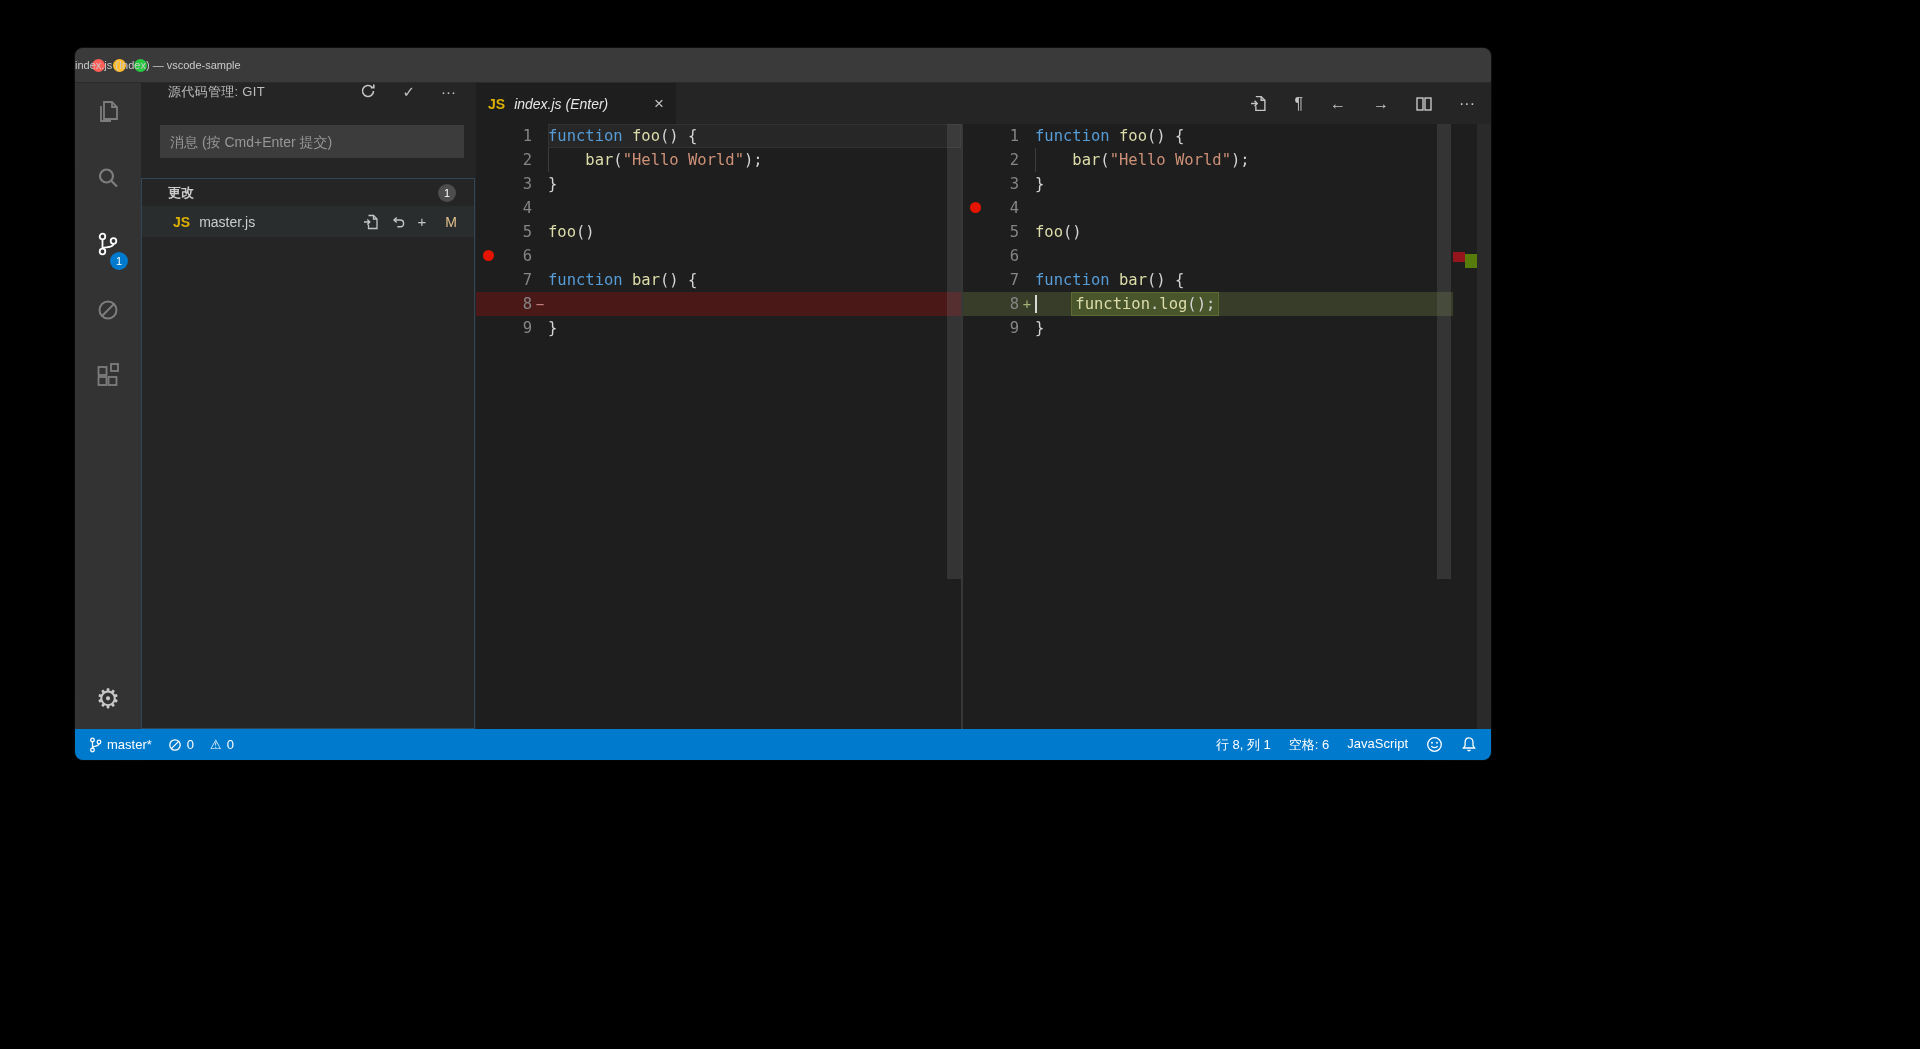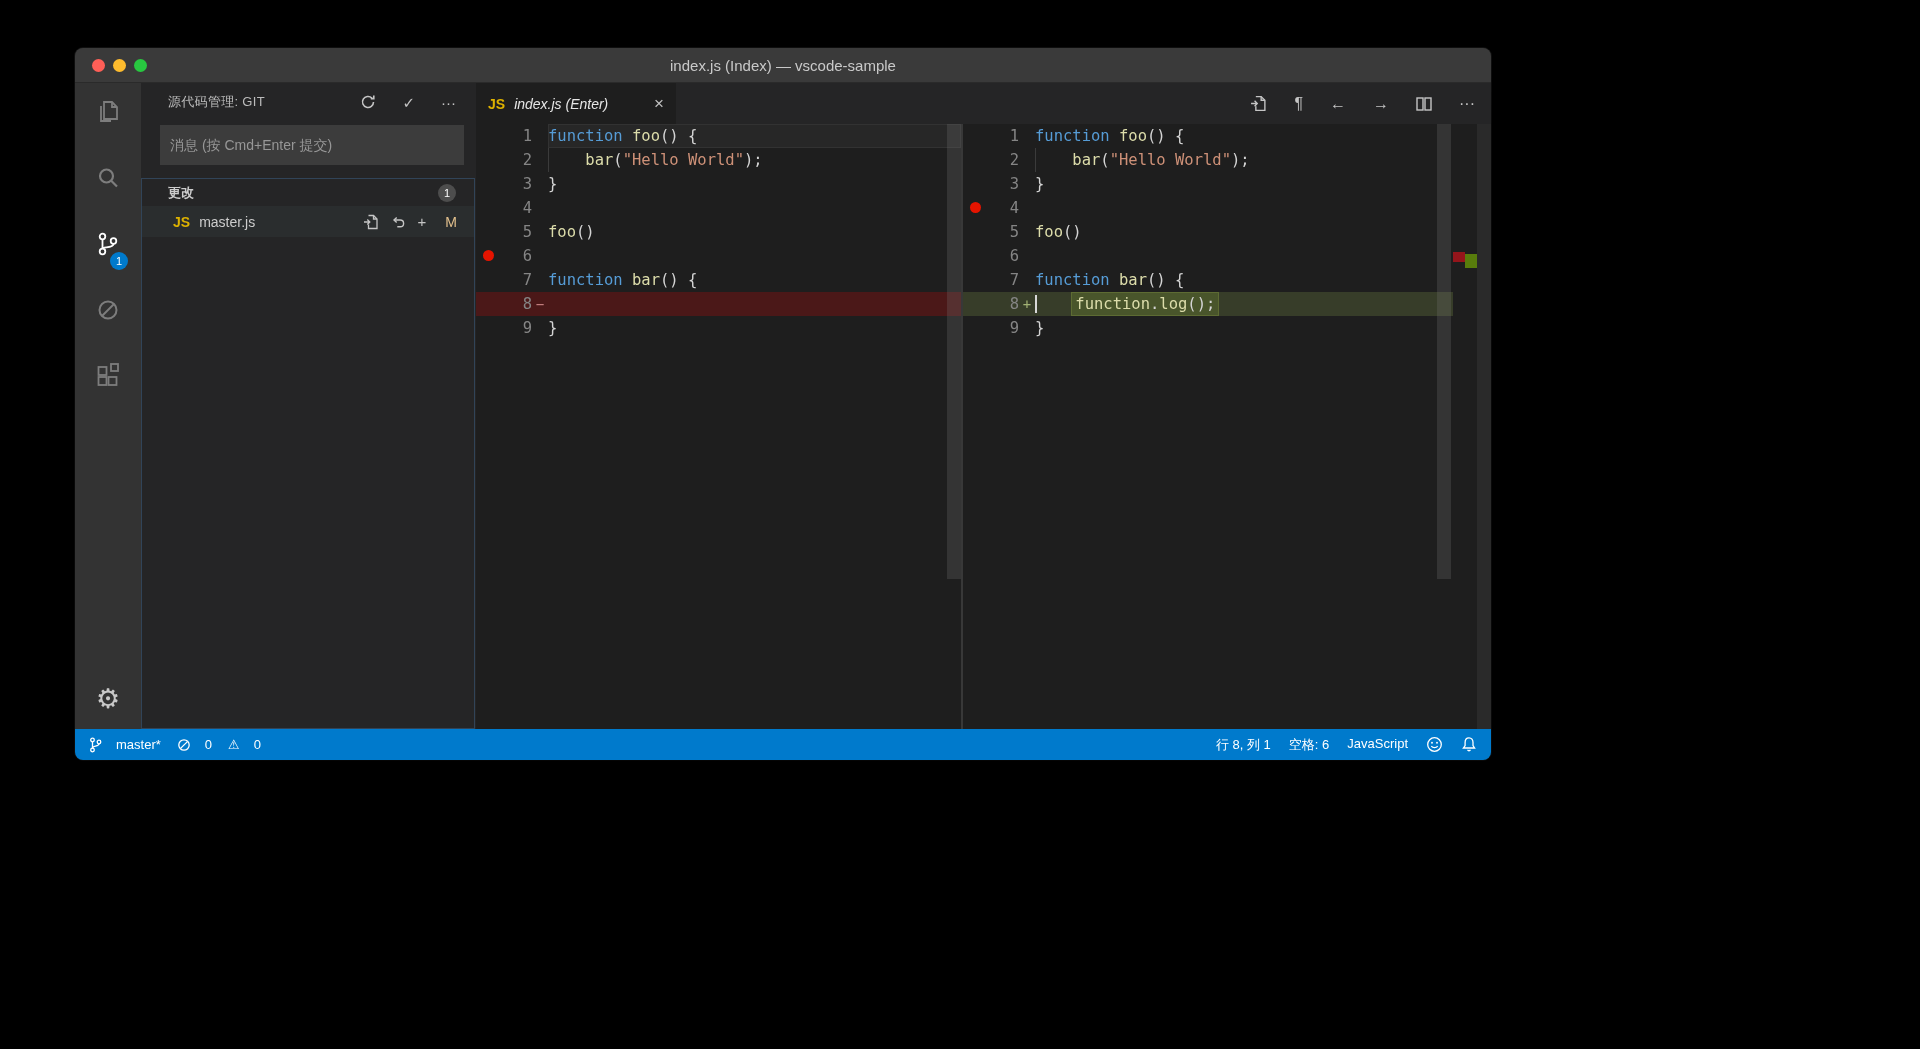--- a/index.html
+++ b/index.html
@@ -7,41 +7,41 @@
   body{font-family:"Liberation Sans","DejaVu Sans",sans-serif;color:#ccc}
 
   .window{position:absolute;left:75px;top:48px;width:1416px;height:712px;border-radius:8px;overflow:hidden;
     background:var(--editor-bg,#1e1e1e);box-shadow:0 30px 80px rgba(0,0,0,.9),0 0 0 1px rgba(255,255,255,.07)}
 
   
   .titlebar{position:absolute;left:0;top:0;right:0;height:35px;background:var(--titlebar-bg,#3a3a3a);border-bottom:1px solid #2a2a2a}
   .traffic{position:absolute;left:17px;top:11px;display:flex;gap:8px}
   .traffic span{width:13px;height:13px;border-radius:50%;display:block}
   .tl-close{background:#ff5f57}.tl-min{background:#febc2e}.tl-zoom{background:#28c840}
-  .title-text{position:absolute;left:0;right:0;top:0;height:35px;line-height:35px;text-align:center;color:#c9c9c9;font-size:15px}
+  .title-text{position:absolute;left:0;right:0;top:0;height:35px;line-height:35px;color:#c9c9c9;font-size:11px}
 
   .wbody{position:absolute;top:35px;left:0;right:0;bottom:31px}
 
   
   .activitybar{position:absolute;left:0;top:0;bottom:0;width:66px;background:var(--activitybar-bg,#333)}
   .ab-top{padding-top:5px}
   .ab-item{position:relative;width:66px;height:48px;margin-bottom:18px;display:flex;align-items:center;justify-content:center}
   .ab-item svg{display:block}
   .ab-badge{position:absolute;right:13px;bottom:-2px;min-width:18px;height:18px;border-radius:9px;background:var(--accent,#007acc);
     color:#fff;font-size:11px;display:flex;align-items:center;justify-content:center;padding:0 4px}
   .ab-gear{position:absolute;bottom:6px;left:0;width:66px;height:48px;display:flex;align-items:center;justify-content:center;
     font-size:27px;color:#c8c8c8;line-height:1}
 
   
   .sidebar{position:absolute;left:66px;top:0;width:335px;bottom:0;background:var(--sidebar-bg,#252526)}
-  .sb-header{height:38px;display:flex;align-items:center;padding:0 20px 0 27px;color:#bcbcbc;font-size:13px}
+  .sb-header{height:38px;display:flex;align-items:flex-start;padding:0 20px 0 27px;color:#bcbcbc;font-size:13px}
   .sb-title{flex:1;letter-spacing:.3px;white-space:nowrap}
   .sb-actions{display:flex;gap:26px;align-items:center;color:#c5c5c5}
   .icon-btn{font-size:15px;line-height:1;display:flex;align-items:center;justify-content:center}
-  .commit-input{display:block;margin:4px 0 0 19px;width:304px;height:40px;background:#3c3c3c;border:1px solid #3c3c3c;
+  .commit-input{display:block;margin:4px 0 0 19px;width:304px;height:33px;background:#3c3c3c;border:1px solid #3c3c3c;
     color:#ccc;font-size:14px;padding:0 9px;font-family:inherit;outline:none}
   .commit-input::placeholder{color:#979797}
   .changes{position:absolute;left:0;right:1px;top:95px;bottom:0;border:1px solid rgba(72,120,170,.38)}
   .section-header{height:27px;display:flex;align-items:center;padding:0 18px 0 26px;color:#ccc;font-size:13px;font-weight:700}
   .section-label{flex:1}
   .count-badge{min-width:18px;height:18px;border-radius:9px;background:#4d4d4d;color:#fff;font-size:11px;font-weight:400;
     display:flex;align-items:center;justify-content:center;padding:0 5px}
   .file-row{height:31px;display:flex;align-items:center;background:#2a2d2e;padding:0 17px 0 31px;color:#ccc;font-size:14px}
   .js-badge{color:var(--js-icon,#ddb100);font-weight:700;font-size:14px;margin-right:9px}
   .file-name{flex:1}
@@ -92,21 +92,21 @@
   .overview{position:absolute;left:977px;width:24px;top:0;bottom:0}
   .ov-removed{position:absolute;left:0;width:12px;top:128px;height:10px;background:var(--ruler-removed,#94151b)}
   .ov-added{position:absolute;left:12px;width:12px;top:130px;height:14px;background:var(--ruler-added,#587c0c)}
   .right-strip{position:absolute;left:1001px;width:14px;top:0;bottom:0;background:#2a2a2a}
 
   
   .statusbar{position:absolute;left:0;right:0;bottom:0;height:31px;background:var(--statusbar-bg,#007acc);color:#fff;
     font-size:13px;display:flex;align-items:center;padding:0 14px}
   .sbar-left{display:flex;gap:16px;align-items:center;flex:1}
   .sbar-right{display:flex;gap:18px;align-items:flex-start}
-  .sbar-item{display:flex;gap:14px;align-items:center;white-space:nowrap}
+  .sbar-item{display:flex;gap:5px;align-items:center;white-space:nowrap}
   .sbar-item svg{display:block}
   .warn-glyph{font-size:13px;line-height:1}
 </style>
 </head>
 <body>
 
 <div class="desktop">
   <div class="window">
 
     <div class="titlebar">

